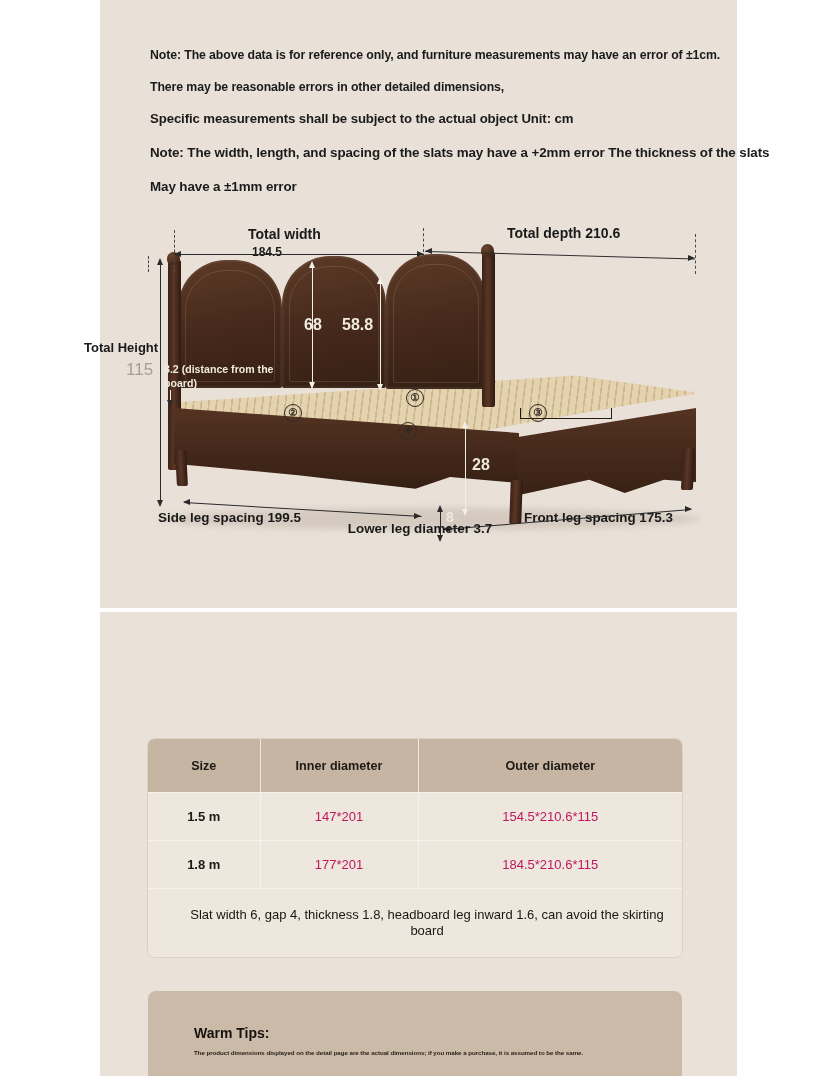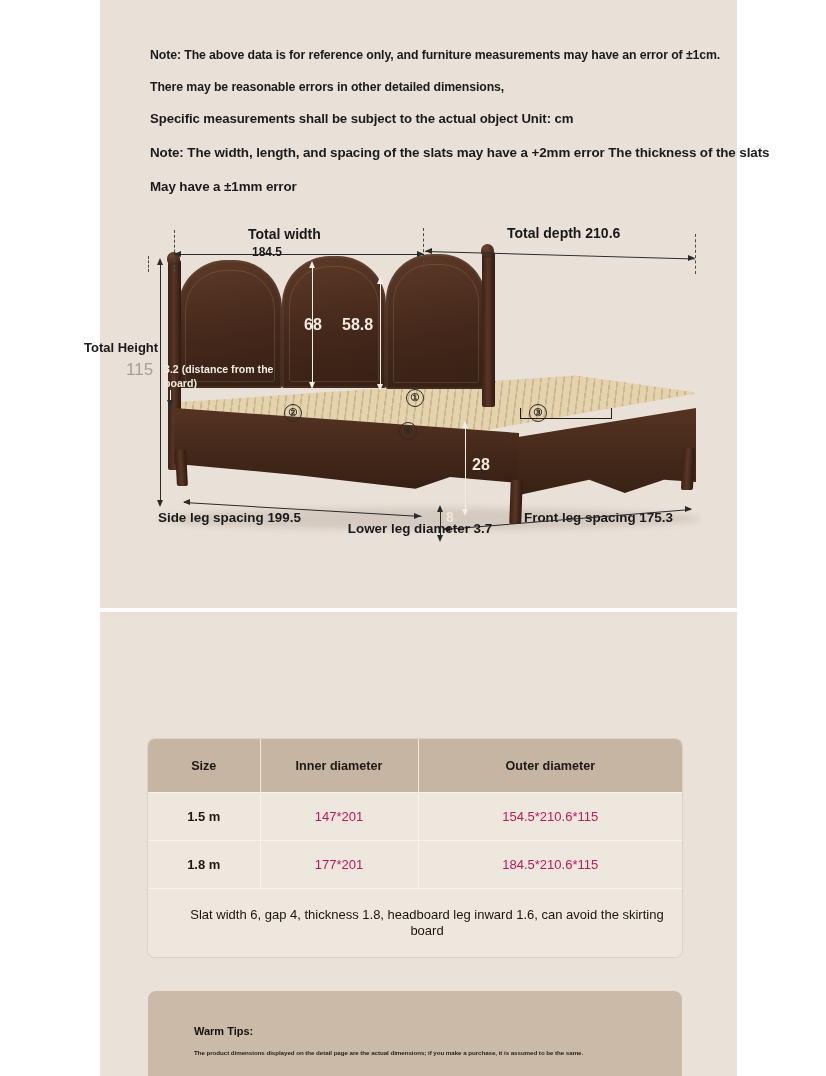--- a/index.html
+++ b/index.html
@@ -91,21 +91,21 @@
   table.spec td:last-child{border-right:none;margin-top:20px;}
   td.size-cell{color:#1d1915;font-weight:700;font-size:12.4px;}
   td.val-cell{color:#be185d;font-weight:400;font-size:13.4px;}
   .tbl-note{background:#c6b5a3;color:#191510;font-size:12.4px;font-weight:400;
      padding:11px 14px 12px 38px;line-height:15.5px;}
   .col-a{width:112px;} .col-b{width:158px;} .col-c{width:264px;}
 
   
   .tips{position:absolute;left:148px;top:991px;width:534px;height:130px;
      background:#cbbaa8;border-radius:8px;}
-  .tips-title{position:absolute;left:46px;top:34px;font-size:11px;font-weight:700;color:#17120d;}
+  .tips-title{position:absolute;left:46px;top:34px;font-size:14px;font-weight:700;color:#17120d;}
   .tips-body{position:absolute;left:46px;top:58px;width:450px;font-size:6.2px;font-weight:600;
      color:#231c15;letter-spacing:-0.05px;white-space:nowrap;}
 </style>
 </head>
 <body>
 
 <div id="page">
 
   <div class="img-panel panel-a"></div>
   <div class="img-panel panel-b"></div>

